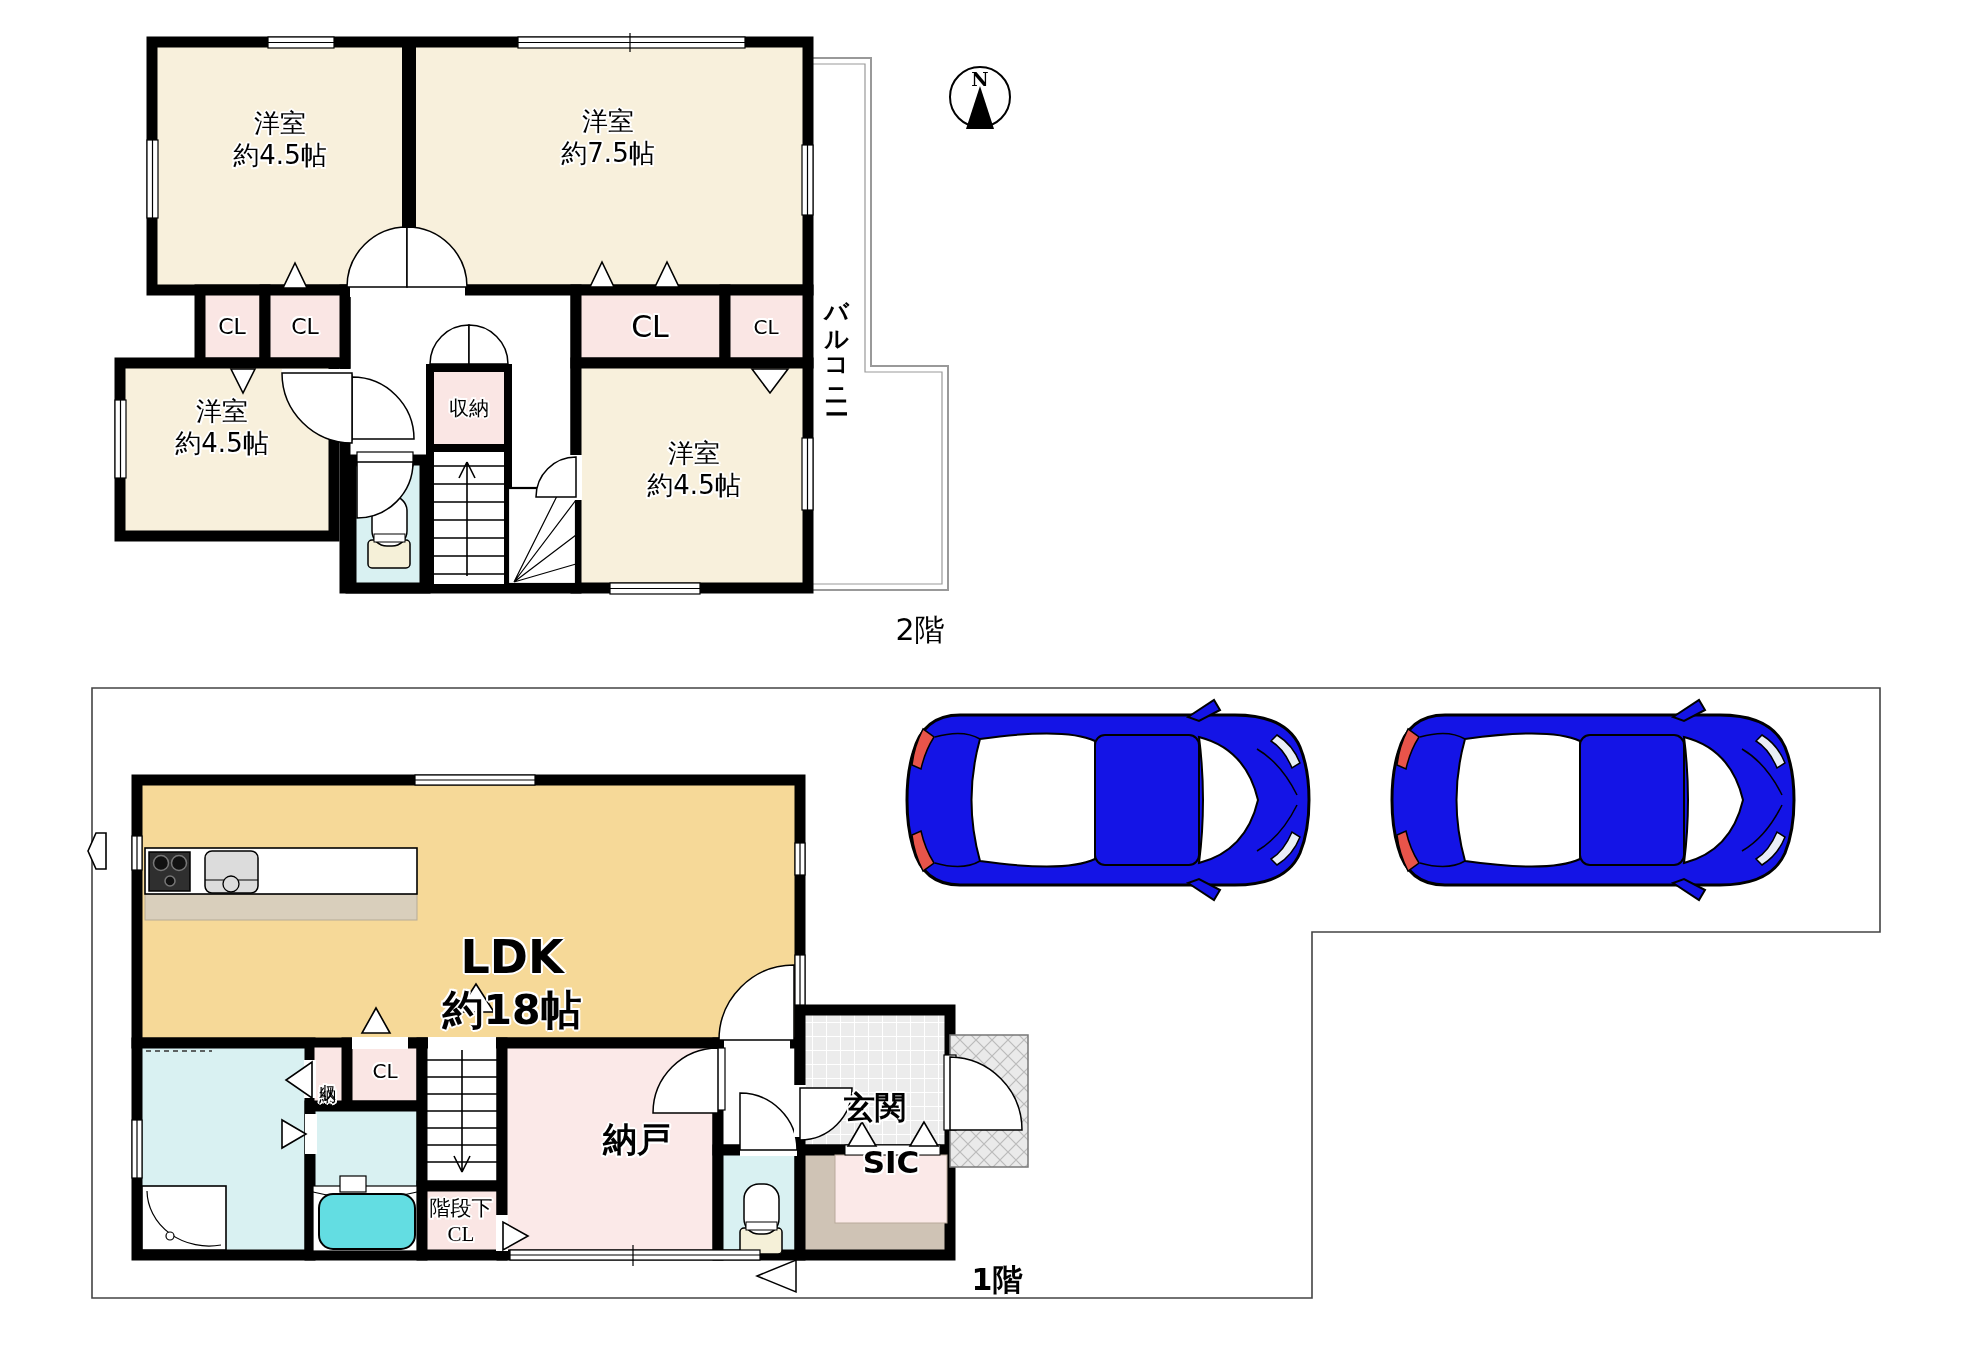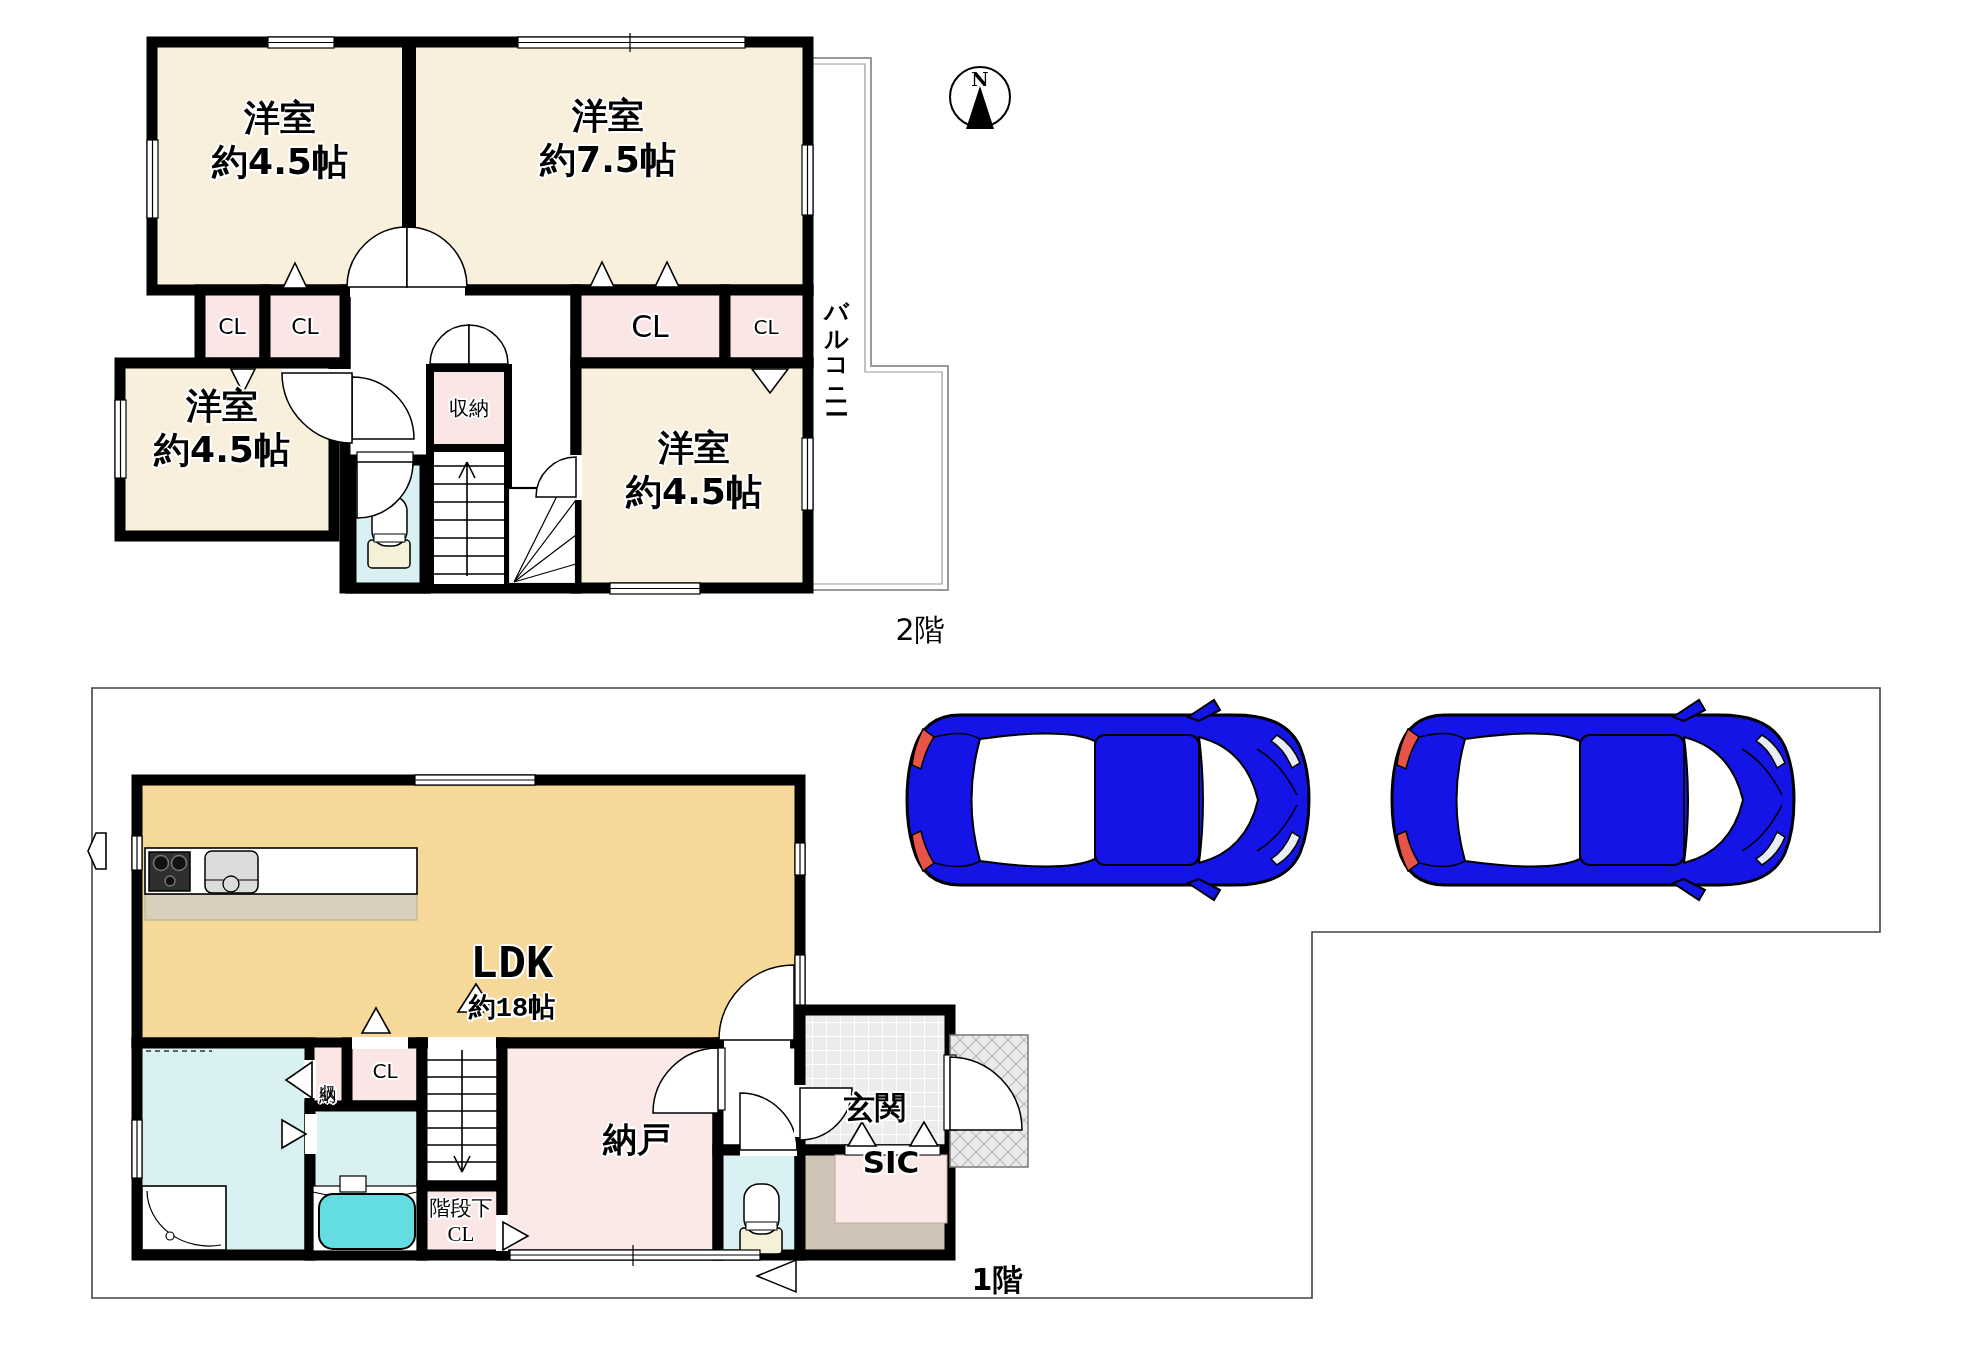--- a/index.html
+++ b/index.html
@@ -3,31 +3,31 @@
 <meta charset="utf-8">
 <style>
   html,body{margin:0;padding:0;background:#fff;}
   .stage{position:relative;width:1970px;height:1360px;background:#fff;overflow:hidden;
          font-family:"DejaVu Sans",sans-serif;}
   .stage svg{position:absolute;left:0;top:0;}
   .lbl{position:absolute;transform:translate(-50%,-50%);text-align:center;color:#000;
        white-space:nowrap;line-height:1.22;
        text-shadow:-2px 0 0 #fff,2px 0 0 #fff,0 -2px 0 #fff,0 2px 0 #fff,
                    -1.5px -1.5px 0 #fff,1.5px -1.5px 0 #fff,-1.5px 1.5px 0 #fff,1.5px 1.5px 0 #fff;}
-  .room{font-size:36px;font-weight:bold;}
+  .room{font-size:26px;font-weight:normal;}
   .cl22{font-size:22px;}
   .cl30{font-size:30px;}
   .cl20{font-size:20px;}
   .shuno{font-size:20px;}
   .vtext{writing-mode:vertical-rl;text-orientation:upright;letter-spacing:2px;}
   .balc{font-size:24px;font-weight:bold;}
   .floorlbl{font-size:30px;margin-top:8px;}
   .ldk{font-weight:bold;}
   .ldk .l1{font-size:46px;display:block;}
-  .ldk .l2{font-size:27px;display:block;}
+  .ldk .l2{font-size:41px;display:block;}
   .big34{font-size:34px;font-weight:bold;margin-left:27px;}
   .big31{font-size:31px;font-weight:bold;}
   .kaidan{font-size:21px;}
   .shuno-v{font-size:17px;}
   .ncompass{font-size:19px;font-weight:bold;font-family:"DejaVu Serif",serif;}
   .line{display:block;}
 </style>
 </head>
 <body>
 
@@ -266,21 +266,21 @@
 </div>
 <div class="lbl cl22" style="left:232px;top:327px;">CL</div>
 <div class="lbl cl22" style="left:305px;top:327px;">CL</div>
 <div class="lbl cl30" style="left:650px;top:327px;">CL</div>
 <div class="lbl cl20" style="left:766px;top:327px;">CL</div>
 <div class="lbl shuno" style="left:469px;top:408px;">収納</div>
 <div class="lbl balc vtext" style="left:836px;top:344px;">バルコニー</div>
 <div class="lbl floorlbl" style="left:920px;top:622px;">2階</div>
 <div class="lbl ncompass" style="left:980px;top:80px;">N</div>
 
-<div class="lbl ldk" style="left:512px;top:982px;font-family:Liberation Mono, monospace;">
+<div class="lbl ldk" style="left:512px;top:982px;">
   <span class="l1">LDK</span>
       <span class="l2">約18帖</span>
 </div>
 <div class="lbl big34" style="left:610px;top:1140px;">納戸</div>
 <div class="lbl big31" style="left:875px;top:1108px;">玄関</div>
 <div class="lbl big31" style="left:891px;top:1163px;">SIC</div>
 <div class="lbl kaidan" style="left:461px;top:1222px;font-family:Liberation Serif, serif;">
   <span class="line">階段下</span>
       <span class="line">CL</span>
 </div>

